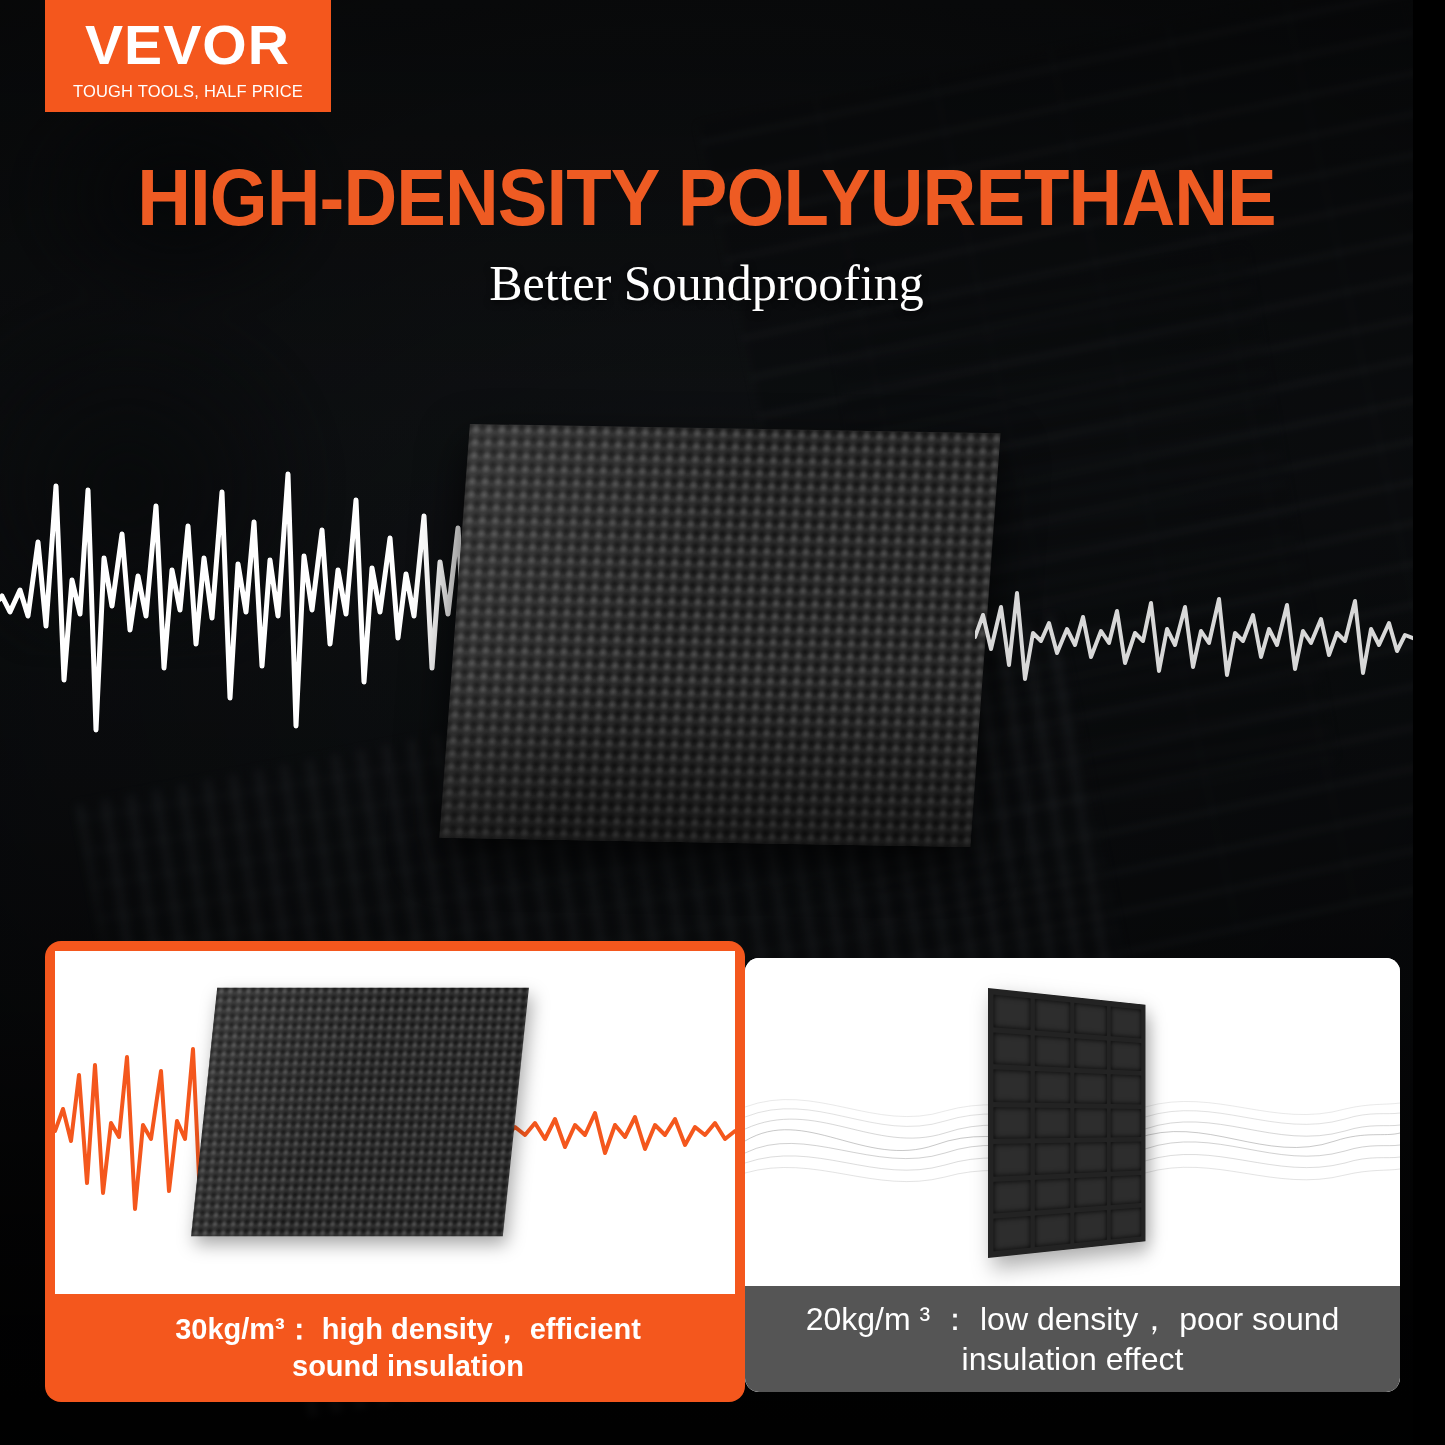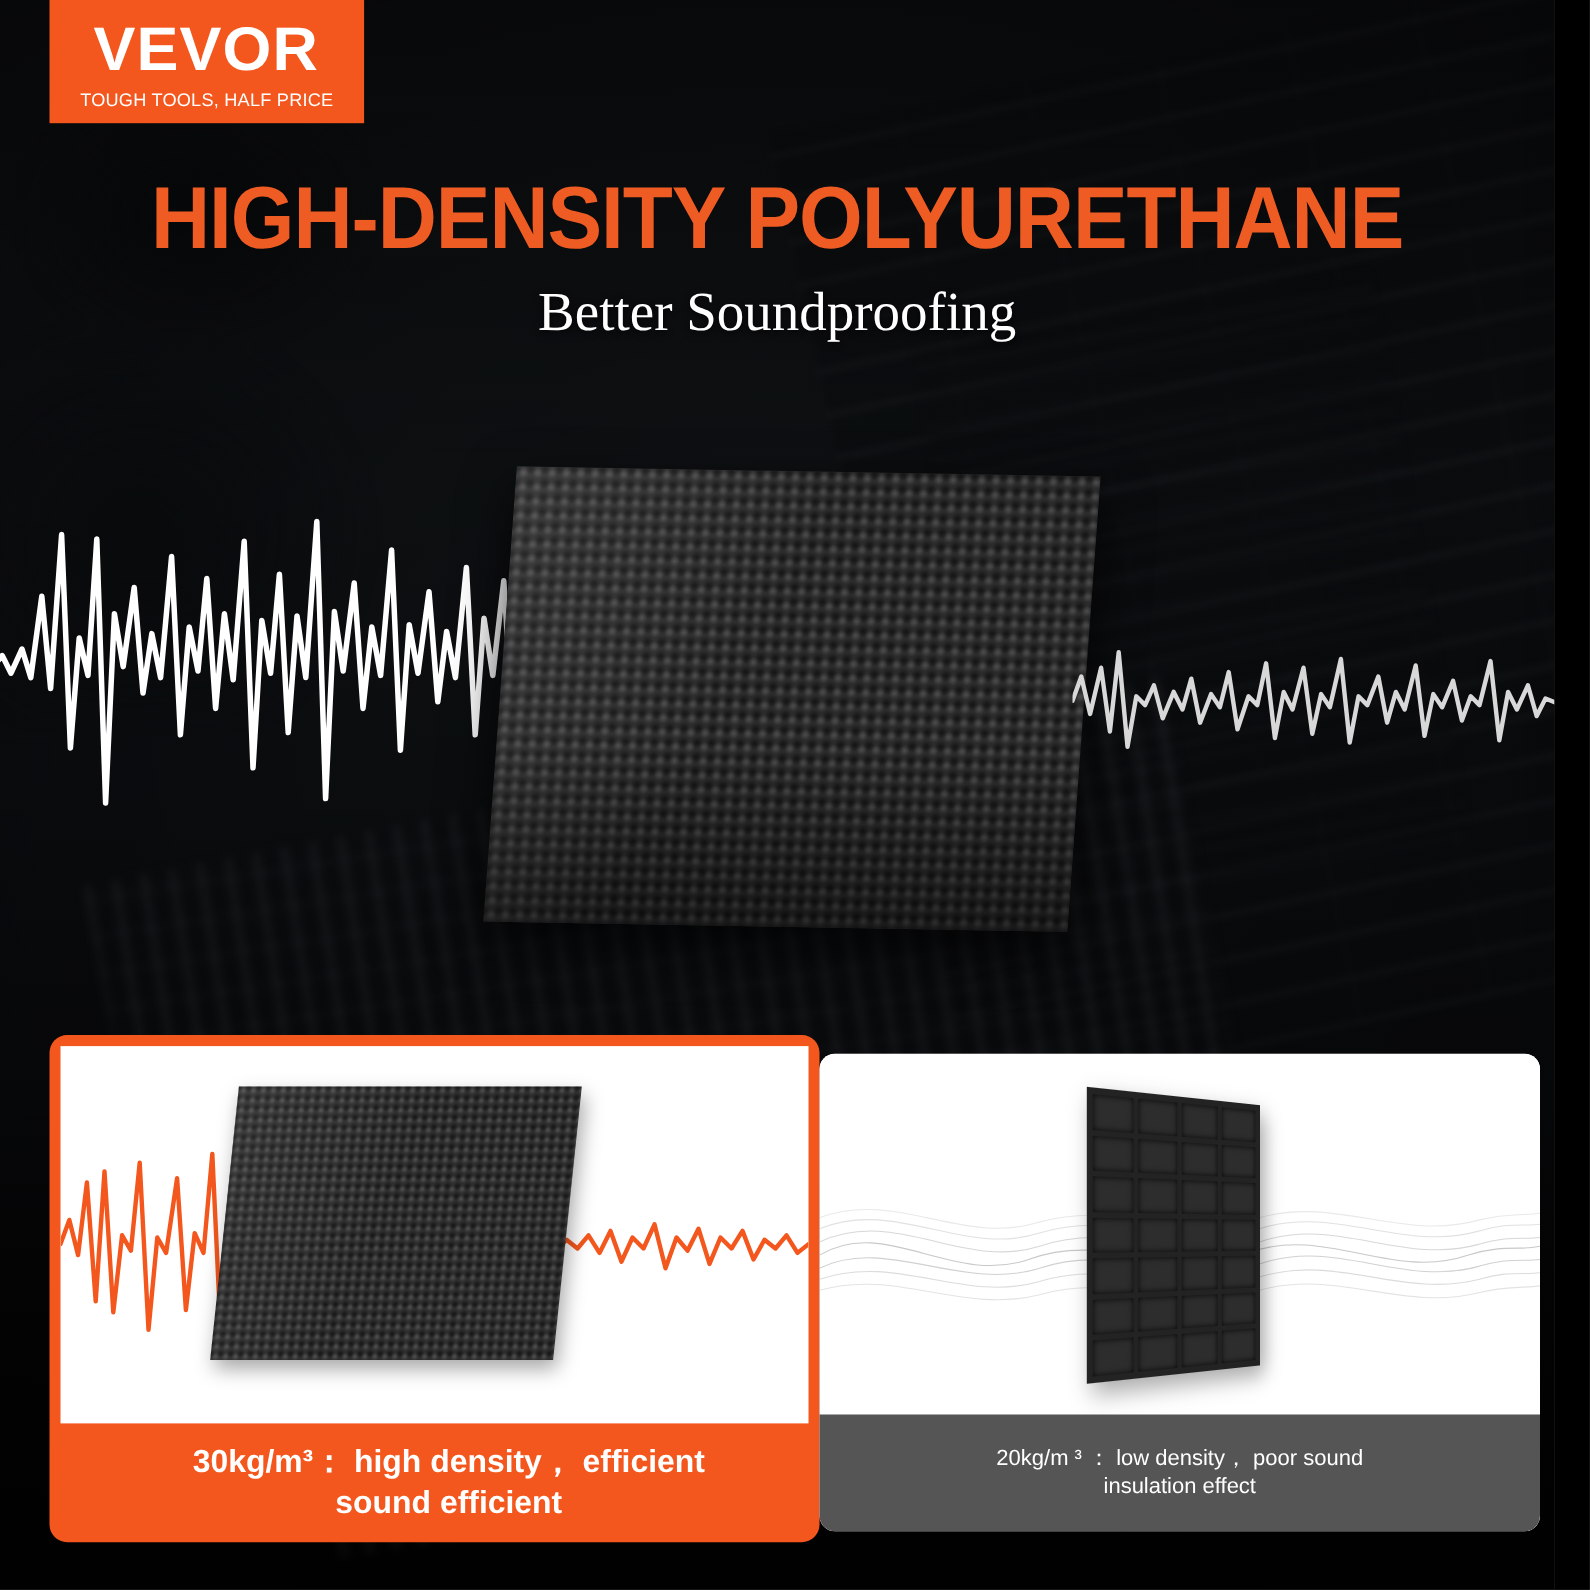--- a/index.html
+++ b/index.html
@@ -9,21 +9,21 @@
   }
   body {
     font-family: "Liberation Sans", sans-serif;
   }
 
   #stage {
     position: relative;
     width: 1413px;
     height: 1445px;
     overflow: hidden;
-    background: #404040;
+    background: #4c1d95;
   }
 
   
   .bg-photo {
     position: absolute;
     inset: 0;
     background:
       
       radial-gradient(ellipse 120% 90% at 50% 45%, rgba(30,34,38,0.0) 0%, rgba(0,0,0,0.55) 78%, rgba(0,0,0,0.9) 100%),
       linear-gradient(180deg, #16191c 0%, #101316 55%, #070809 100%);
@@ -303,21 +303,21 @@
     margin-left: 26px;
   }
   .caption-right {
     position: absolute;
     left: 0; right: 0; bottom: 0;
     height: 106px;
     background: #555555;
     color: #ffffff;
     font-family: "Liberation Sans", sans-serif;
     font-weight: normal;
-    font-size: 20px;
+    font-size: 32px;
     line-height: 1.25;
     display: flex;
     align-items: center;
     justify-content: center;
     text-align: center;
     padding: 0 22px;
     box-sizing: border-box;
     border-bottom-left-radius: 14px;
     border-bottom-right-radius: 14px;
   }
@@ -364,21 +364,21 @@
       <div class="lc-wave">
         <svg viewBox="0 0 680 220" preserveAspectRatio="none">
           <polyline fill="none" stroke="#F4571D" stroke-width="4" stroke-linejoin="round" stroke-linecap="round" points="0,118 8,96 16,128 24,62 32,170 40,52 48,180 56,110 64,124 72,44 80,196 88,112 96,126 106,58 114,178 122,108 130,126 138,36 146,206 154,110 162,124 172,70 180,168 188,108 196,126 204,48 212,192 220,112 228,124 238,84 246,156 254,110 262,126 270,54 278,186 286,112 294,124 304,92 312,148 320,110 328,126 336,66 344,176 352,112 360,124 370,100 378,140 386,112 394,124 404,108 412,132 420,114 430,122 440,112 450,124 460,114 470,122 480,110 490,126 500,106 510,134 520,112 530,122 540,100 550,140 560,112 570,124 580,104 590,136 600,112 610,122 620,106 630,132 640,114 650,122 660,110 670,126 680,118"></polyline>
         </svg>
       </div>
       <div class="lc-foam"></div>
     </div>
     <div class="caption-left">
       <span>
         <span>30kg/m³： high density， efficient</span><br>
-        <span>sound efficient</span>
+        <span>sound insulation</span>
       </span>
     </div>
   </div>
 
   <div class="card card-right">
     <div class="media">
       <div class="rc-wave">
         <svg viewBox="0 0 655 170" preserveAspectRatio="none">
           <g fill="none" stroke="#9a9a9a" stroke-width="1">
             <path opacity="0.55" d="M0,88 C60,52 120,116 190,92 C260,66 320,110 390,86 C460,60 520,112 590,88 C620,78 640,84 655,80"></path>

